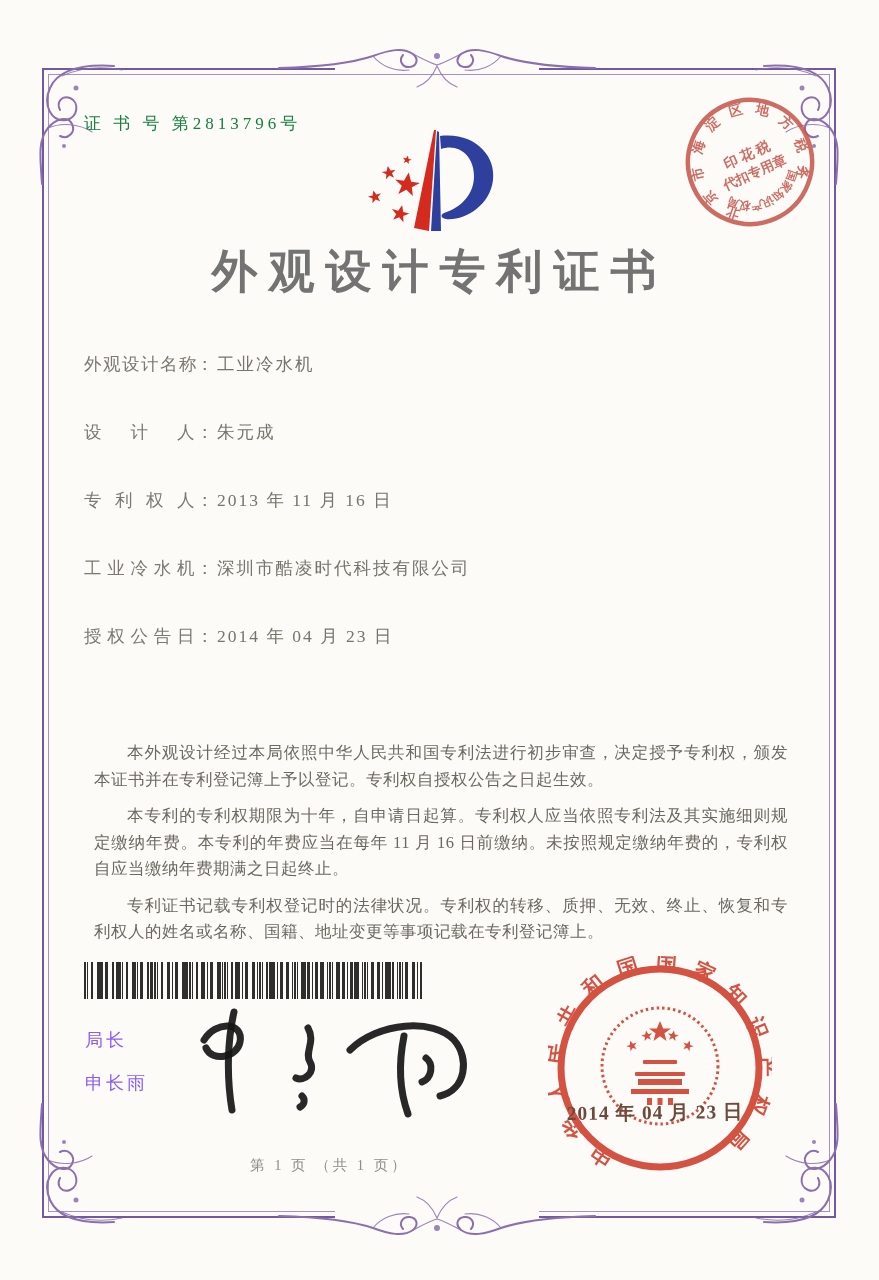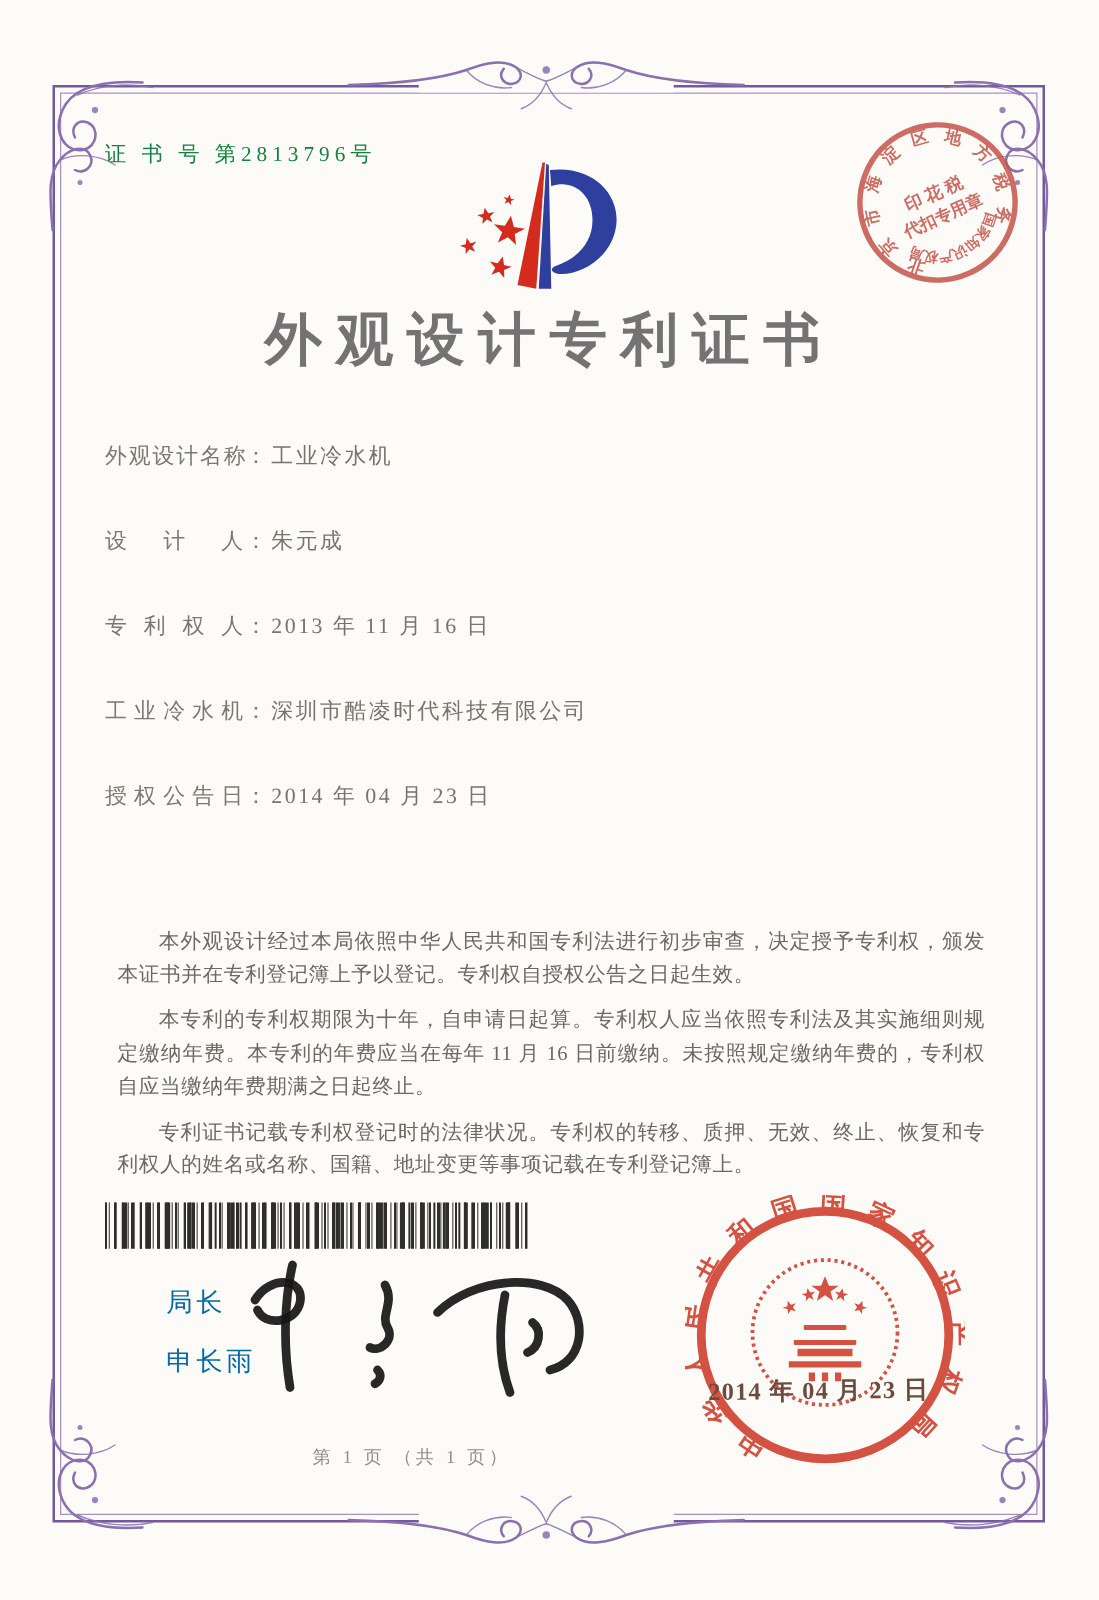--- a/index.html
+++ b/index.html
@@ -58,21 +58,21 @@
     position:absolute;left:84px;top:962px;width:338px;height:37px;
     background:
       repeating-linear-gradient(90deg,#181818 0 2px,transparent 2px 7px),
       repeating-linear-gradient(90deg,#181818 0 1px,transparent 1px 5px),
       repeating-linear-gradient(90deg,transparent 0 14px,#181818 14px 17px);
     background-position:0 0,3px 0,1px 0;
     opacity:.9;
   }
 
   
-  .sig-area{position:absolute;left:85px;top:1028px;color:#0369a1;font-size:21px;letter-spacing:3px;margin-left:48px;}
+  .sig-area{position:absolute;left:85px;top:1028px;color:#8b5cf6;font-size:18px;letter-spacing:3px;}
   .sig-name{margin-top:19px;}
   .sig-script{position:absolute;left:182px;top:998px;}
   .sig-script path{fill:none;stroke:#161616;stroke-width:7;stroke-linecap:round;stroke-linejoin:round;opacity:.92;}
 
   
   .tax-stamp{position:absolute;left:679px;top:91px;opacity:.85;transform:rotate(-24deg);}
   .office-seal{position:absolute;left:548px;top:956px;opacity:.9;}
   .seal-date{
     position:absolute;left:549px;top:1099px;width:212px;text-align:center;
     font-size:19.5px;letter-spacing:1px;color:#6e4a3c;font-weight:600;

